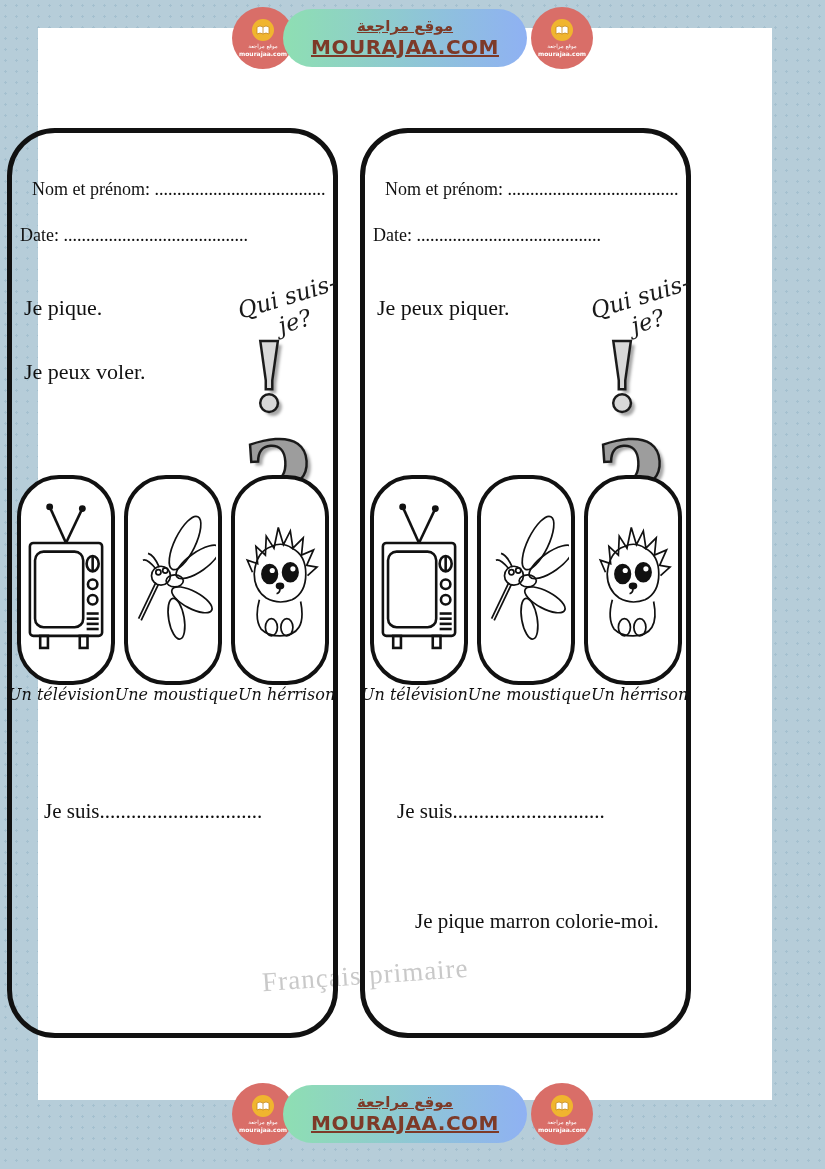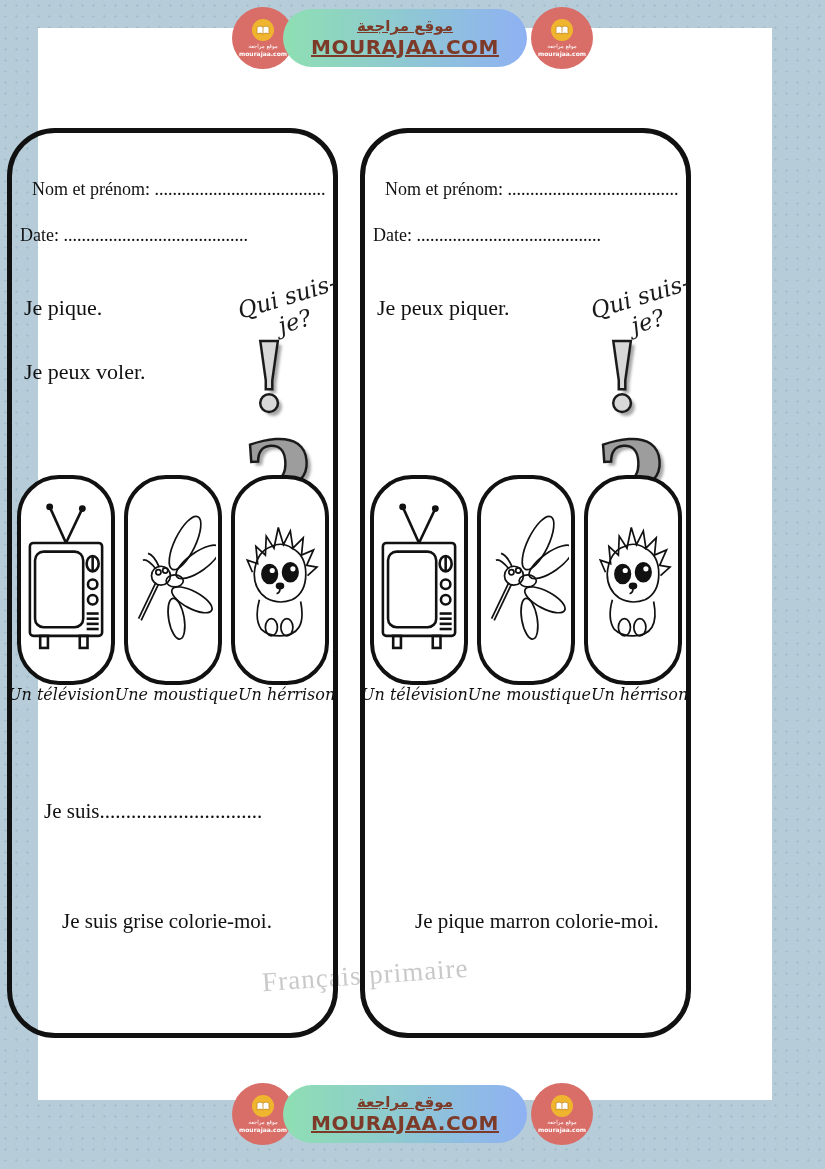--- a/index.html
+++ b/index.html
@@ -186,21 +186,20 @@
           </g>
         </svg>
       </div>
     </div>
     <div class="optlabels">
       <span class="optlabel">Un télévision</span>
       <span class="optlabel">Une moustique</span>
       <span class="optlabel">Un hérrison</span>
     </div>
     <div class="line answer">Je suis...............................</div>
-    <div class="line hint">Je suis grise colorie-moi.</div>
   </div>
 
   <div class="card c2">
     <div class="line name-line">Nom et prénom: ......................................</div>
     <div class="line date-line">Date: .........................................</div>
     <div class="clue one">Je peux piquer.</div>
     <div class="qsj">Qui suis-je?</div>
     <div class="bang">
       <span class="ex">!</span><span class="qm">?</span>
     </div>
@@ -261,20 +260,21 @@
               <ellipse cx="58" cy="160" rx="7" ry="10"></ellipse>
           </g>
         </svg>
       </div>
     </div>
     <div class="optlabels">
       <span class="optlabel">Un télévision</span>
       <span class="optlabel">Une moustique</span>
       <span class="optlabel">Un hérrison</span>
     </div>
+    <div class="line answer">Je suis.............................</div>
     <div class="line hint">Je pique marron colorie-moi.</div>
   </div>
 
   <div class="banner footer">
     <div class="logo-circle left">
       <div class="logo-badge">
         <svg width="14" height="11" viewBox="0 0 14 11">
             <path d="M1 2 Q4 0 7 2 Q10 0 13 2 L13 9 Q10 7 7 9 Q4 7 1 9 Z" fill="#fff" stroke="#c68a1c" stroke-width="0.8"></path>
             <line x1="7" y1="2" x2="7" y2="9" stroke="#c68a1c" stroke-width="0.8"></line>
           </svg>

